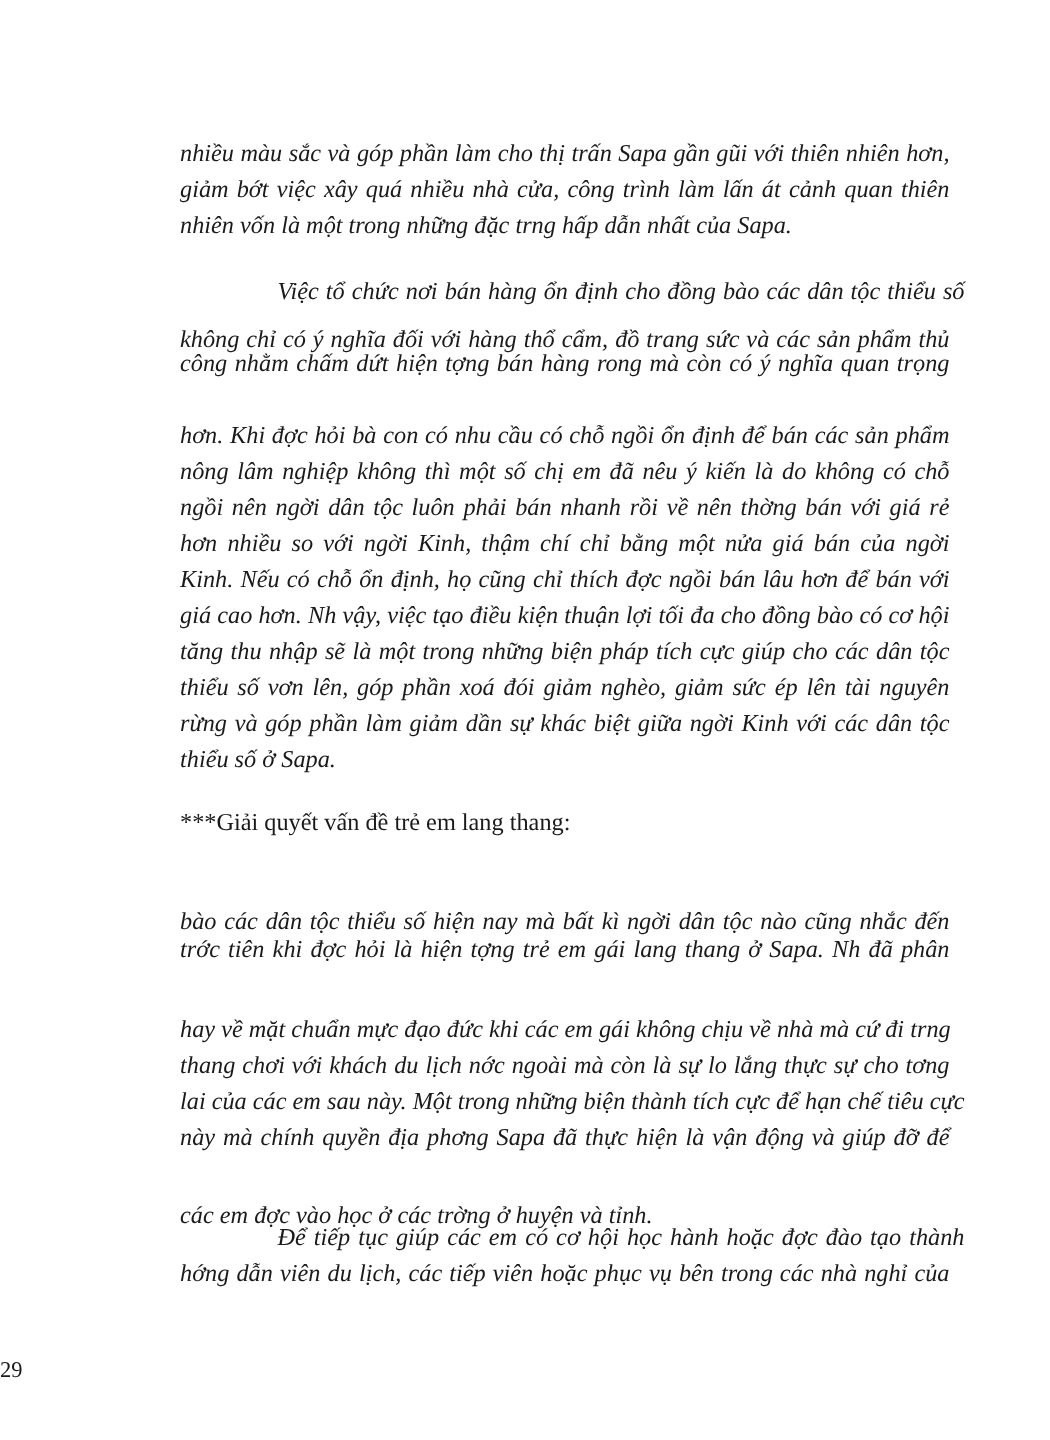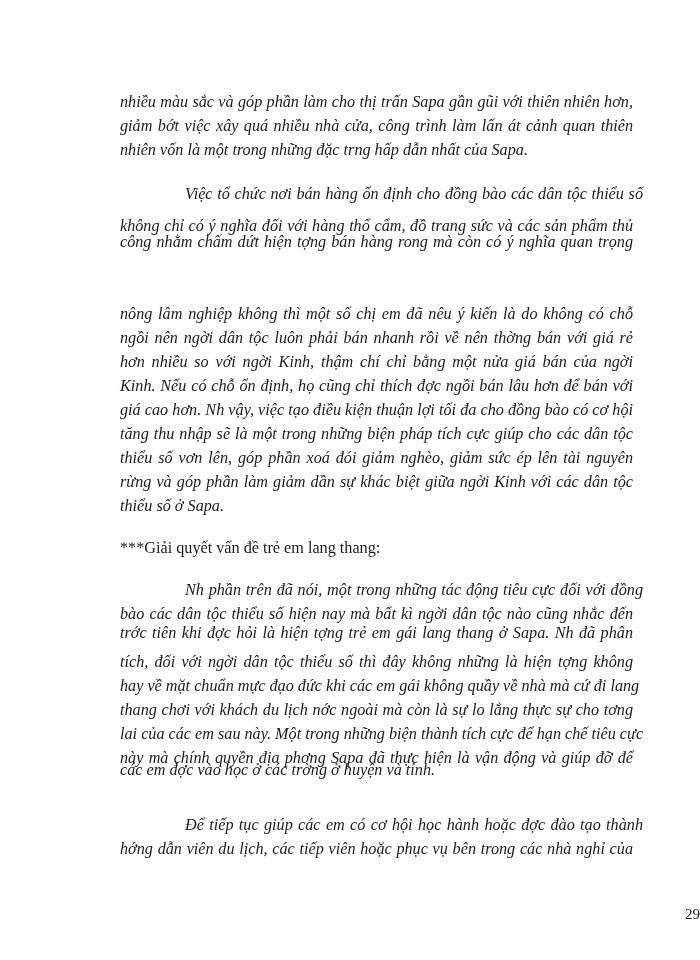--- a/index.html
+++ b/index.html
@@ -20,54 +20,53 @@
       text-align-last: justify;
       line-height: 20px;
       height: 20px;
       font-style: italic;
     }
     .line.last { text-align-last: left; }
     .line.indent { left: 175px; width: 458px; margin-left: 10px; }
     .heading { position: absolute; left: 120px; line-height: 20px; white-space: nowrap; text-align: center; }
     .page-number {
       position: absolute; left: 0; width: 700px; top: 904px;
-      text-align: right; font-size: 15px; line-height: 20px;
+      text-align: left; font-size: 15px; line-height: 20px;
     }
   </style>
 </head>
 <body>
 
 <div class="page">
 
   <div class="line" style="top:92px">nhiều màu sắc và góp phần làm cho thị trấn Sapa gần gũi với thiên nhiên hơn,</div>
   <div class="line" style="top:116px">giảm bớt việc xây quá nhiều nhà cửa, công trình làm lấn át cảnh quan thiên</div>
   <div class="line last" style="top:140px">nhiên vốn là một trong những đặc trng   hấp dẫn nhất của Sapa.</div>
 
   <div class="line indent" style="top:184px">Việc tổ chức nơi bán hàng ổn định cho đồng bào các dân tộc thiểu số</div>
   <div class="line" style="top:216px">không chỉ có ý nghĩa đối với hàng thổ cẩm, đồ trang sức và các sản phẩm thủ</div>
   <div class="line" style="top:232px">công nhằm chấm dứt hiện tợng   bán hàng rong mà còn có ý nghĩa quan trọng</div>
+  <div class="line" style="top:280px">hơn. Khi đợc   hỏi bà con có nhu cầu có chỗ ngồi ổn định để bán các sản phẩm</div>
   <div class="line" style="top:304px">nông lâm nghiệp không thì một số chị em đã nêu ý kiến là do không có chỗ</div>
   <div class="line" style="top:328px">ngồi nên ngời   dân tộc luôn phải bán nhanh rồi về nên thờng   bán với giá rẻ</div>
   <div class="line" style="top:352px">hơn nhiều so với ngời   Kinh, thậm chí chỉ bằng một nửa giá bán của ngời</div>
   <div class="line" style="top:376px">Kinh. Nếu có chỗ ổn định, họ cũng chỉ thích đợc   ngồi bán lâu hơn để bán với</div>
   <div class="line" style="top:400px">giá cao hơn. Nh   vậy, việc tạo điều kiện thuận lợi tối đa cho đồng bào có cơ hội</div>
   <div class="line" style="top:424px">tăng thu nhập sẽ là một trong những biện pháp tích cực giúp cho các dân tộc</div>
   <div class="line" style="top:448px">thiểu số vơn   lên, góp phần xoá đói giảm nghèo, giảm sức ép lên tài nguyên</div>
   <div class="line" style="top:472px">rừng và góp phần làm giảm dần sự khác biệt giữa ngời   Kinh với các dân tộc</div>
   <div class="line last" style="top:496px">thiểu số ở Sapa.</div>
 
   <div class="heading" style="top:538px">***Giải quyết vấn đề trẻ em lang thang:</div>
 
-  <div class="line indent" style="top:580px">Nh   phần trên đã nói, một trong những tác động tiêu cực đối với đồng</div>
   <div class="line" style="top:604px">bào các dân tộc thiểu số hiện nay mà bất kì ngời   dân tộc nào cũng nhắc đến</div>
   <div class="line" style="top:623px">trớc   tiên khi đợc   hỏi là hiện tợng   trẻ em gái lang thang ở Sapa. Nh   đã phân</div>
-  <div class="line" style="top:652px">tích, đối với ngời   dân tộc thiểu số thì đây không những là hiện tợng   không</div>
-  <div class="line" style="top:676px">hay về mặt chuẩn mực đạo đức khi các em gái không quầy về nhà mà cứ đi lang</div>
+  <div class="line" style="top:676px">hay về mặt chuẩn mực đạo đức khi các em gái không chịu về nhà mà cứ đi trng</div>
   <div class="line" style="top:700px">thang chơi với khách du lịch nớc   ngoài mà còn là sự lo lắng thực sự cho tơng</div>
   <div class="line" style="top:724px">lai của các em sau này. Một trong những biện thành tích cực để hạn chế tiêu cực</div>
   <div class="line" style="top:748px">này mà chính quyền địa phơng   Sapa đã thực hiện là vận động và giúp đỡ để</div>
-  <div class="line last" style="top:760px">các em đợc   vào học ở các trờng   ở huyện và tỉnh.</div>
+  <div class="line last" style="top:800px">các em đợc   vào học ở các trờng   ở huyện và tỉnh.</div>
 
   <div class="line indent" style="top:815px">Để tiếp tục giúp các em có cơ hội học hành hoặc đợc   đào tạo thành</div>
   <div class="line" style="top:839px">hớng   dẫn viên du lịch, các tiếp viên hoặc phục vụ bên trong các nhà nghỉ của</div>
 
   <div class="page-number">29</div>
 </div>
 
 </body></html>

